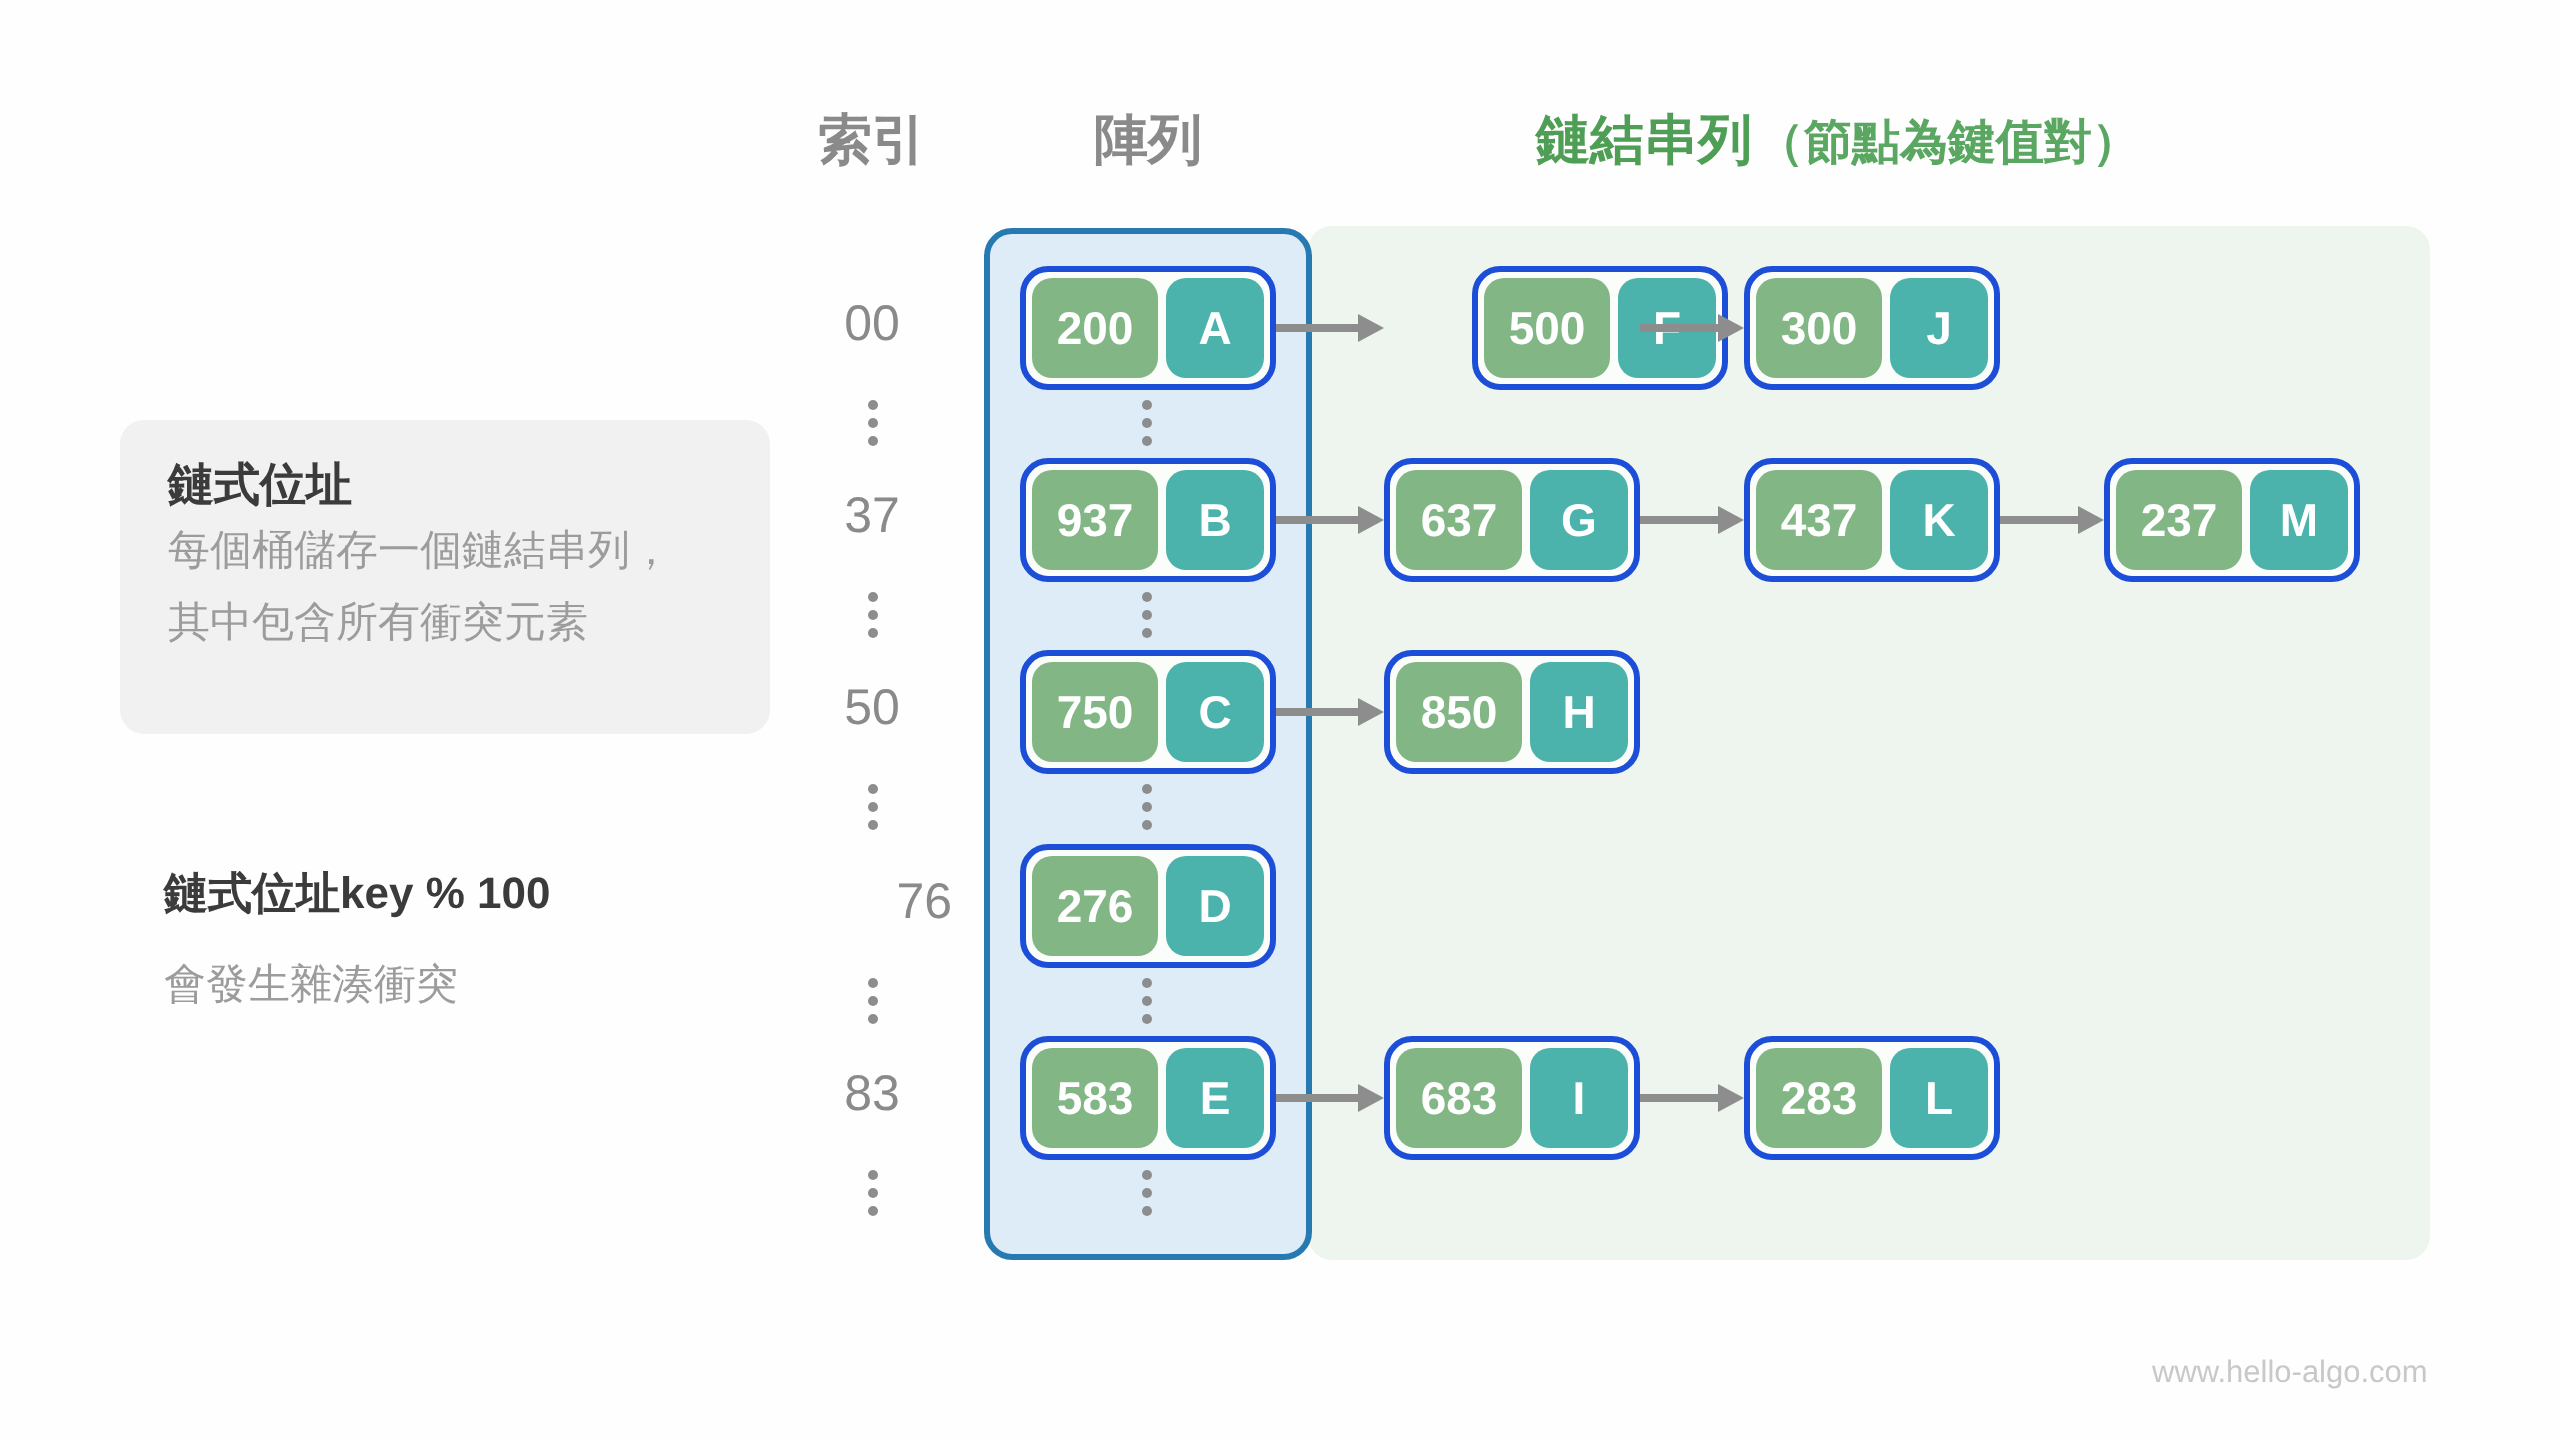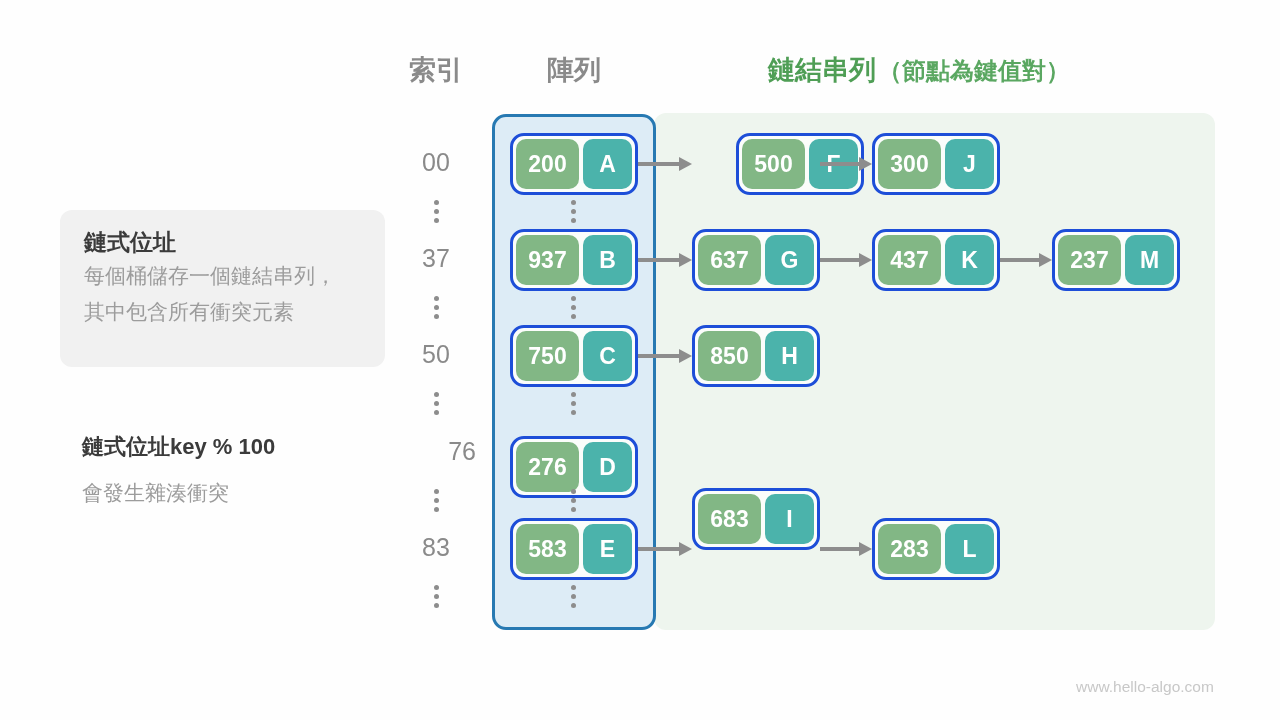--- a/index.html
+++ b/index.html
@@ -159,30 +159,30 @@
       </div>
       <div class="kv-node" style="left: 692px; top: 325px;">
         <div class="kv-key mono">850</div>
         <div class="kv-value mono">H</div>
       </div>
       <div class="arrow" style="left: 638px; top: 348px; width: 54px;">
         <div class="arrow-line"></div>
         <div class="arrow-head"></div>
       </div>
       <div class="index-label mono" style="left: 396px; top: 437px; text-align: right;">76</div>
-      <div class="kv-node" style="left: 510px; top: 436px; text-align: right;">
+      <div class="kv-node" style="left: 510px; top: 422px; text-align: right;">
         <div class="kv-key mono">276</div>
         <div class="kv-value mono">D</div>
       </div>
       <div class="index-label mono" style="left: 396px; top: 533px;">83</div>
       <div class="kv-node" style="left: 510px; top: 518px;">
         <div class="kv-key mono">583</div>
         <div class="kv-value mono">E</div>
       </div>
-      <div class="kv-node" style="left: 692px; top: 488px; justify-content: center;">
+      <div class="kv-node" style="left: 692px; top: 518px; justify-content: center;">
         <div class="kv-key mono">683</div>
         <div class="kv-value mono">I</div>
       </div>
       <div class="arrow" style="left: 638px; top: 541px; width: 54px;">
         <div class="arrow-line"></div>
         <div class="arrow-head"></div>
       </div>
       <div class="kv-node" style="left: 872px; top: 518px;">
         <div class="kv-key mono">283</div>
         <div class="kv-value mono">L</div>

